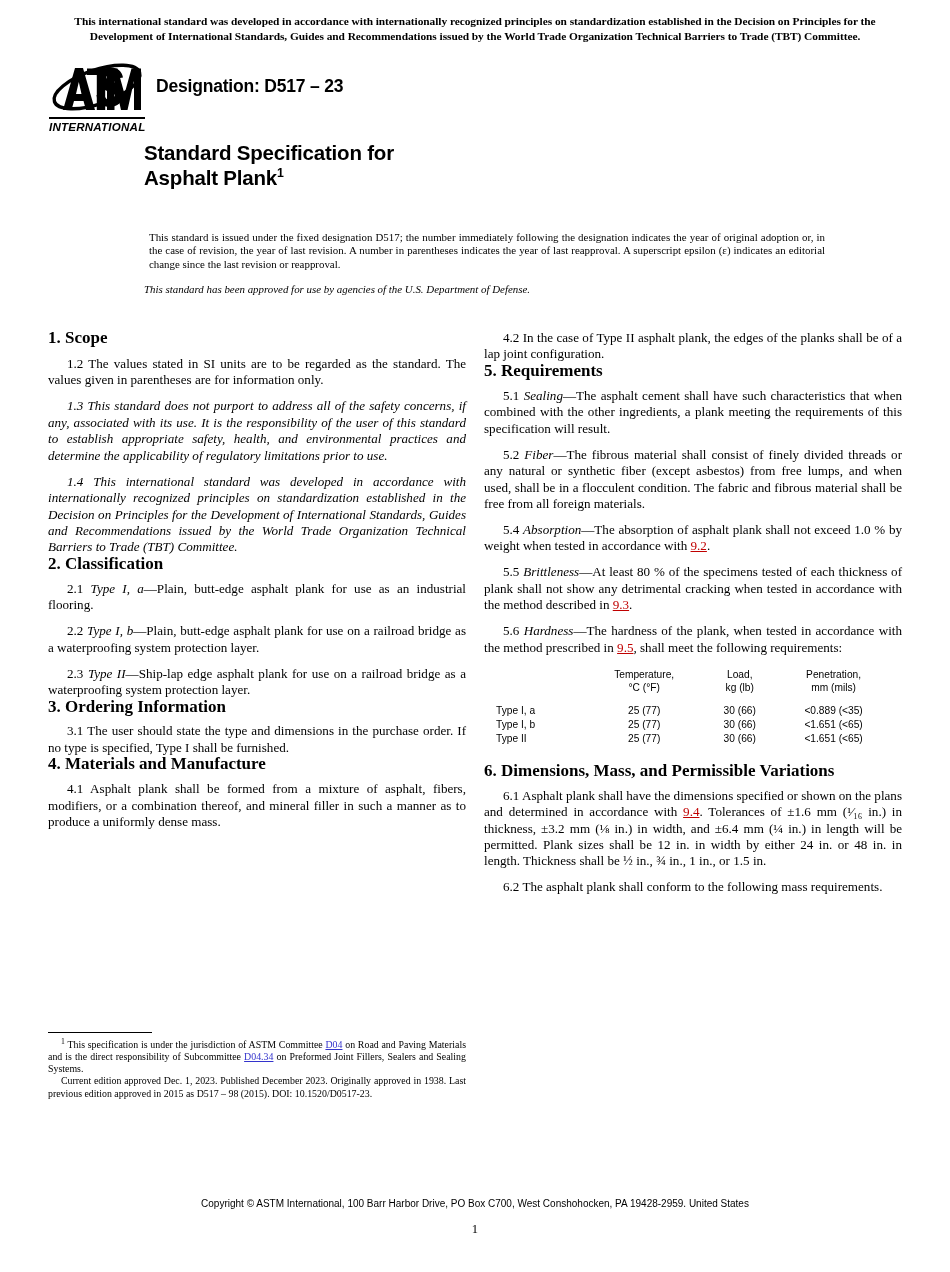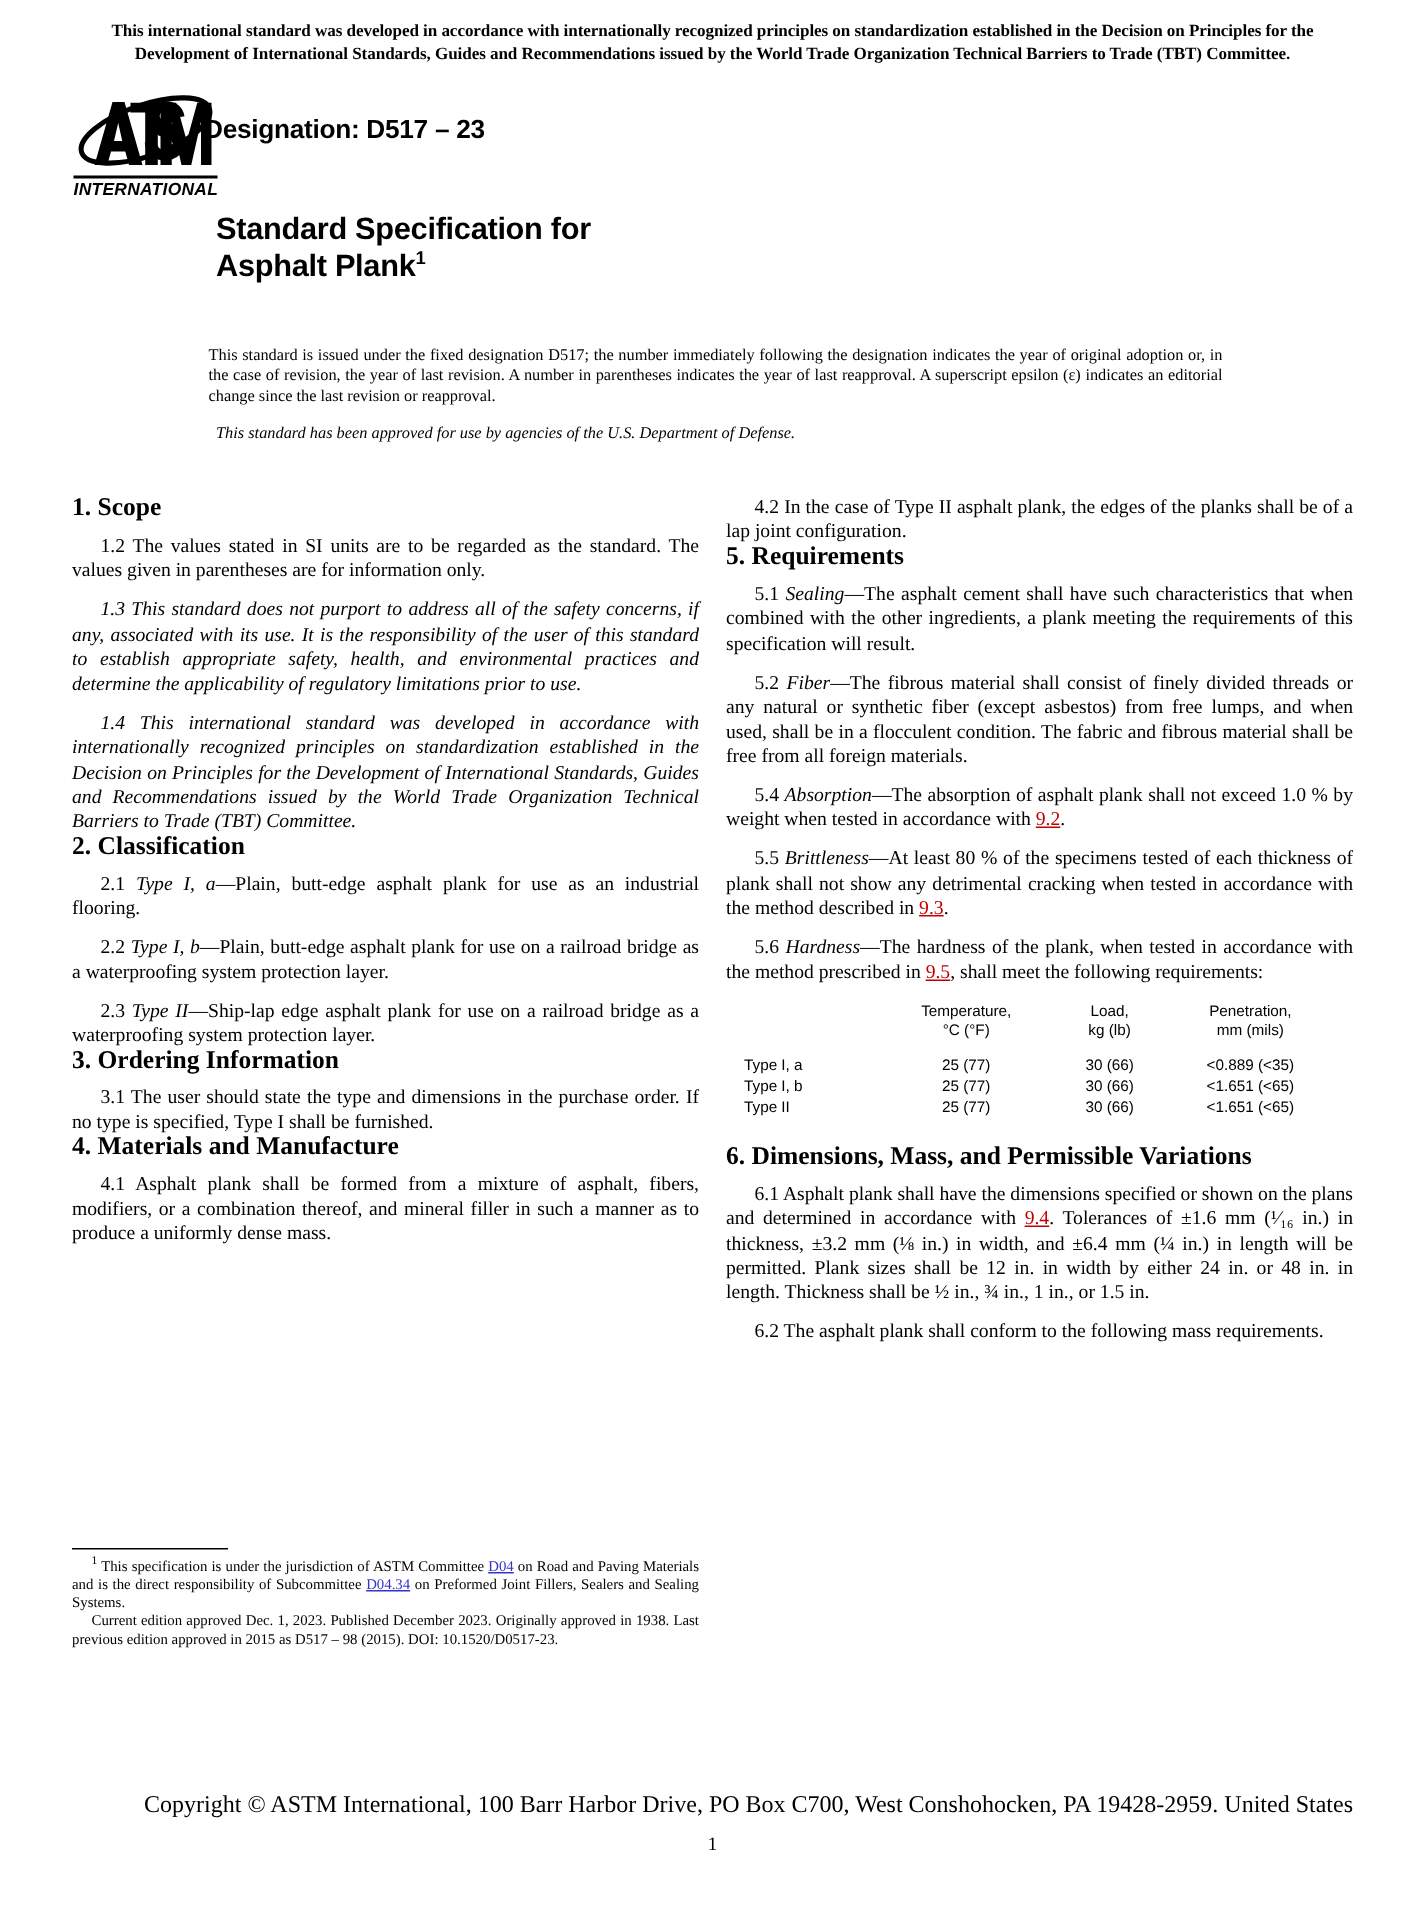--- a/index.html
+++ b/index.html
@@ -61,21 +61,21 @@
     font-weight: bold;
     font-style: italic;
     font-size: 11.6px;
     letter-spacing: 0.2px;
     border-top: 2.2px solid #000;
     padding-top: 1px;
   }
   .designation {
     position: absolute;
     top: 76px;
-    left: 136px;
+    left: 156px;
     font-family: "Liberation Sans", sans-serif;
     font-weight: bold;
     font-size: 17.5px;
     letter-spacing: -0.2px;
   }
 
   
   .doc-title {
     position: absolute;
     top: 140px;
@@ -90,21 +90,21 @@
   .doc-title sup {
     font-size: 0.6em;
     vertical-align: super;
     line-height: 0;
   }
 
   
   .issuance {
     position: absolute;
     top: 231px;
-    left: 139px;
+    left: 149px;
     width: 676px;
     font-size: 10.9px;
     line-height: 13.3px;
     text-align: justify;
   }
   .dod-note {
     position: absolute;
     top: 283px;
     left: 144px;
     width: 676px;
@@ -201,24 +201,24 @@
     vertical-align: super;
     line-height: 0;
   }
 
   
   .copyright {
     position: absolute;
     left: 48px;
     top: 1197px;
     width: 854px;
-    font-family: Liberation Serif, serif;
-    font-size: 16px;
+    font-family: Liberation Sans, sans-serif;
+    font-size: 10px;
     line-height: 13px;
-    text-align: right;
+    text-align: center;
   }
   .pagenum {
     position: absolute;
     top: 1222px;
     left: 0;
     width: 950px;
     text-align: center;
     font-size: 12.6px;
   }
 </style>

